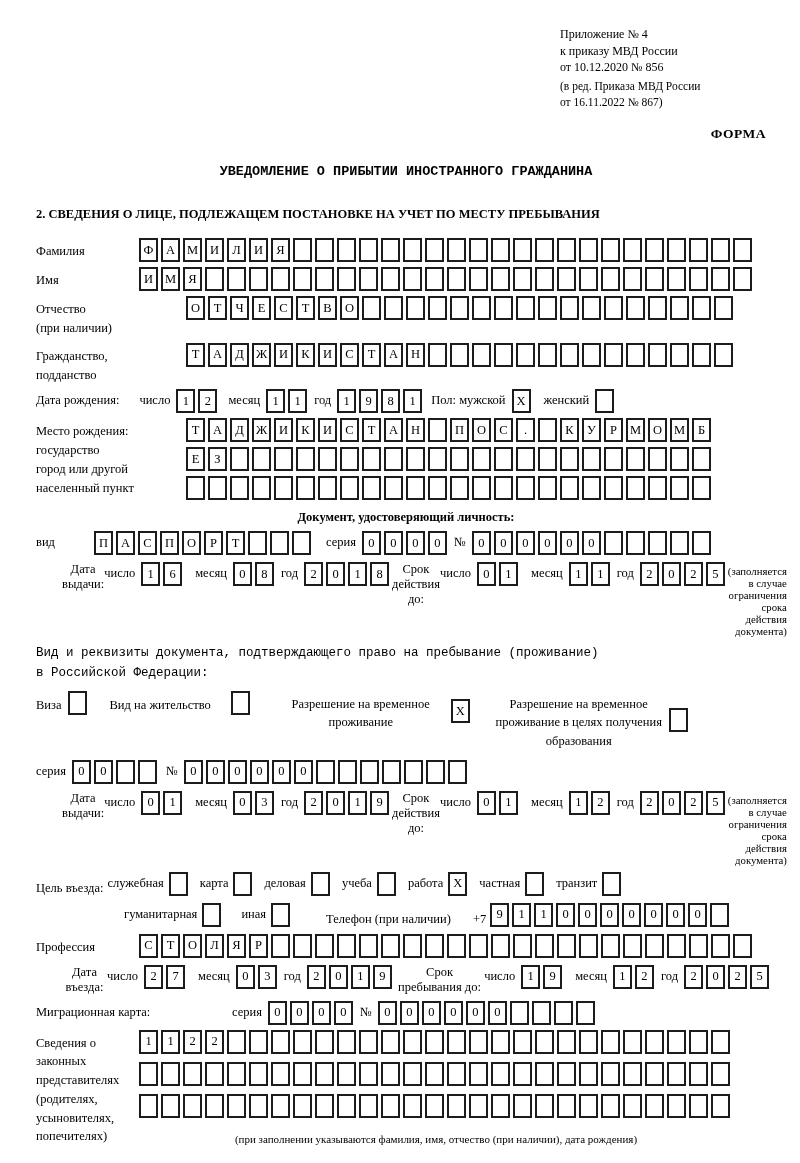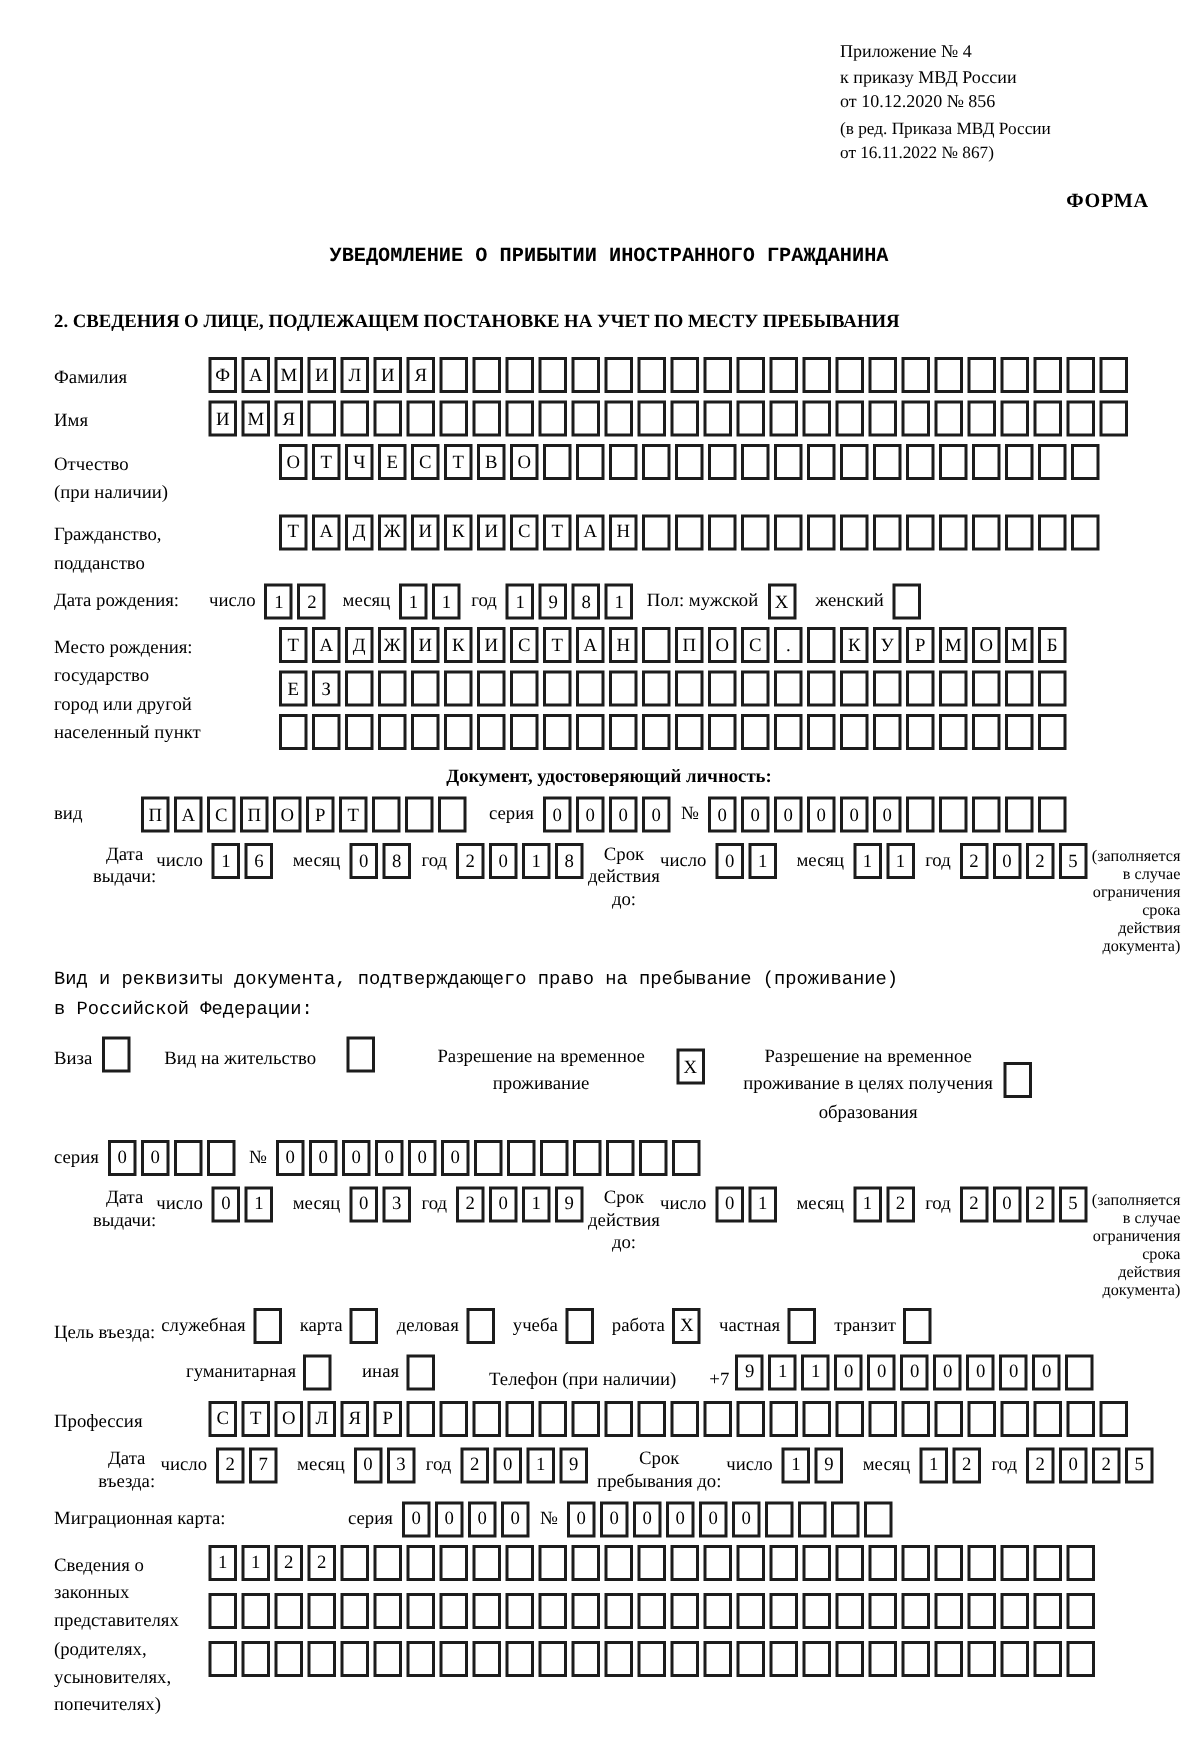--- a/index.html
+++ b/index.html
@@ -794,16 +794,17 @@
           <span class="cell"></span>
           <span class="cell"></span>
           <span class="cell"></span>
           <span class="cell"></span>
           <span class="cell"></span>
           <span class="cell"></span>
           <span class="cell"></span>
           <span class="cell"></span>
           <span class="cell"></span>
         </span>
+      <div class="note-center" style="margin-left:0;">(при заполнении указываются фамилия, имя, отчество (при наличии), дата рождения)</div>
     </div>
   </div>
 
 </div>
 
 </body></html>

